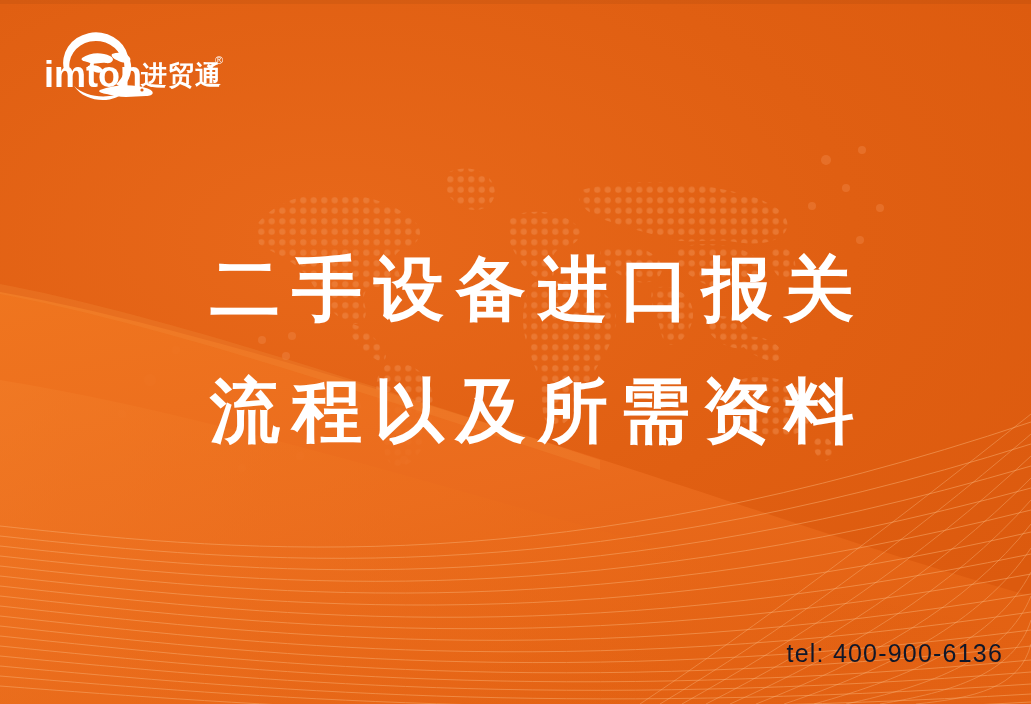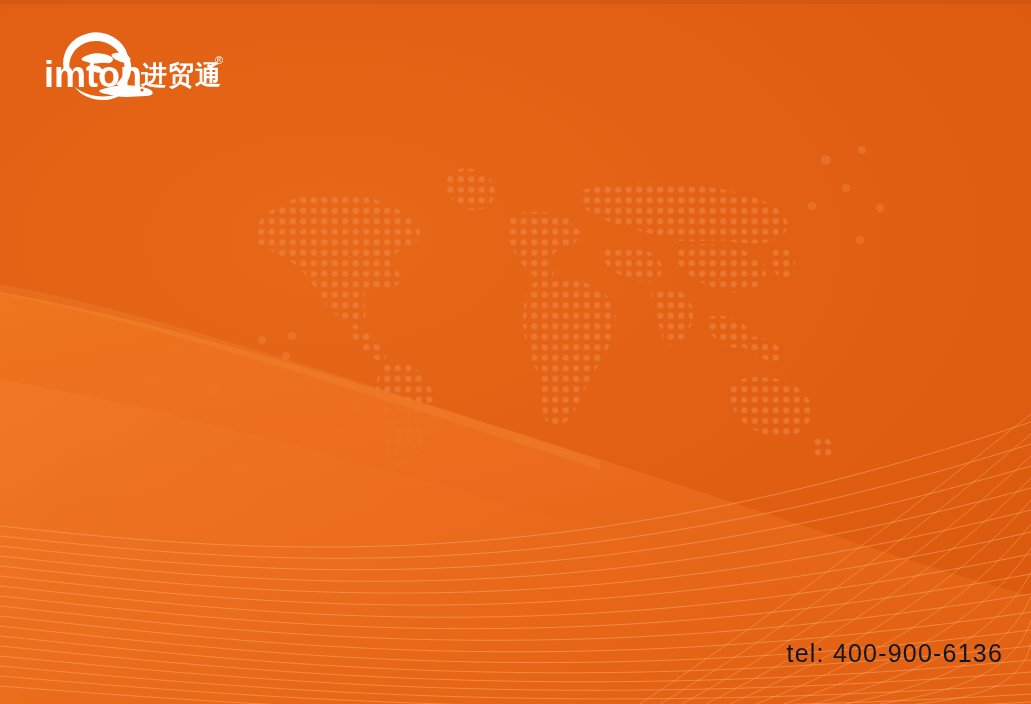--- a/index.html
+++ b/index.html
@@ -271,17 +271,19 @@
 
       <text x="2" y="57" font-family="'Liberation Sans','DejaVu Sans',sans-serif" font-size="36" font-weight="700" fill="#ffffff">imton</text>
 
       <text x="99" y="54" font-family="'Liberation Sans','DejaVu Sans',sans-serif" font-size="26" font-weight="700" fill="#ffffff" letter-spacing="1">进贸通</text>
 
       <text x="173" y="34" font-family="'Liberation Sans','DejaVu Sans',sans-serif" font-size="11" fill="#ffffff">®</text>
     </svg>
   </div>
 
   <div class="headline">
+    <div class="headline-line">二手设备进口报关</div>
+    <div class="headline-line">流程以及所需资料</div>
   </div>
 
   <div class="phone">tel: 400-900-6136</div>
 
 </div>
 
 </body></html>

